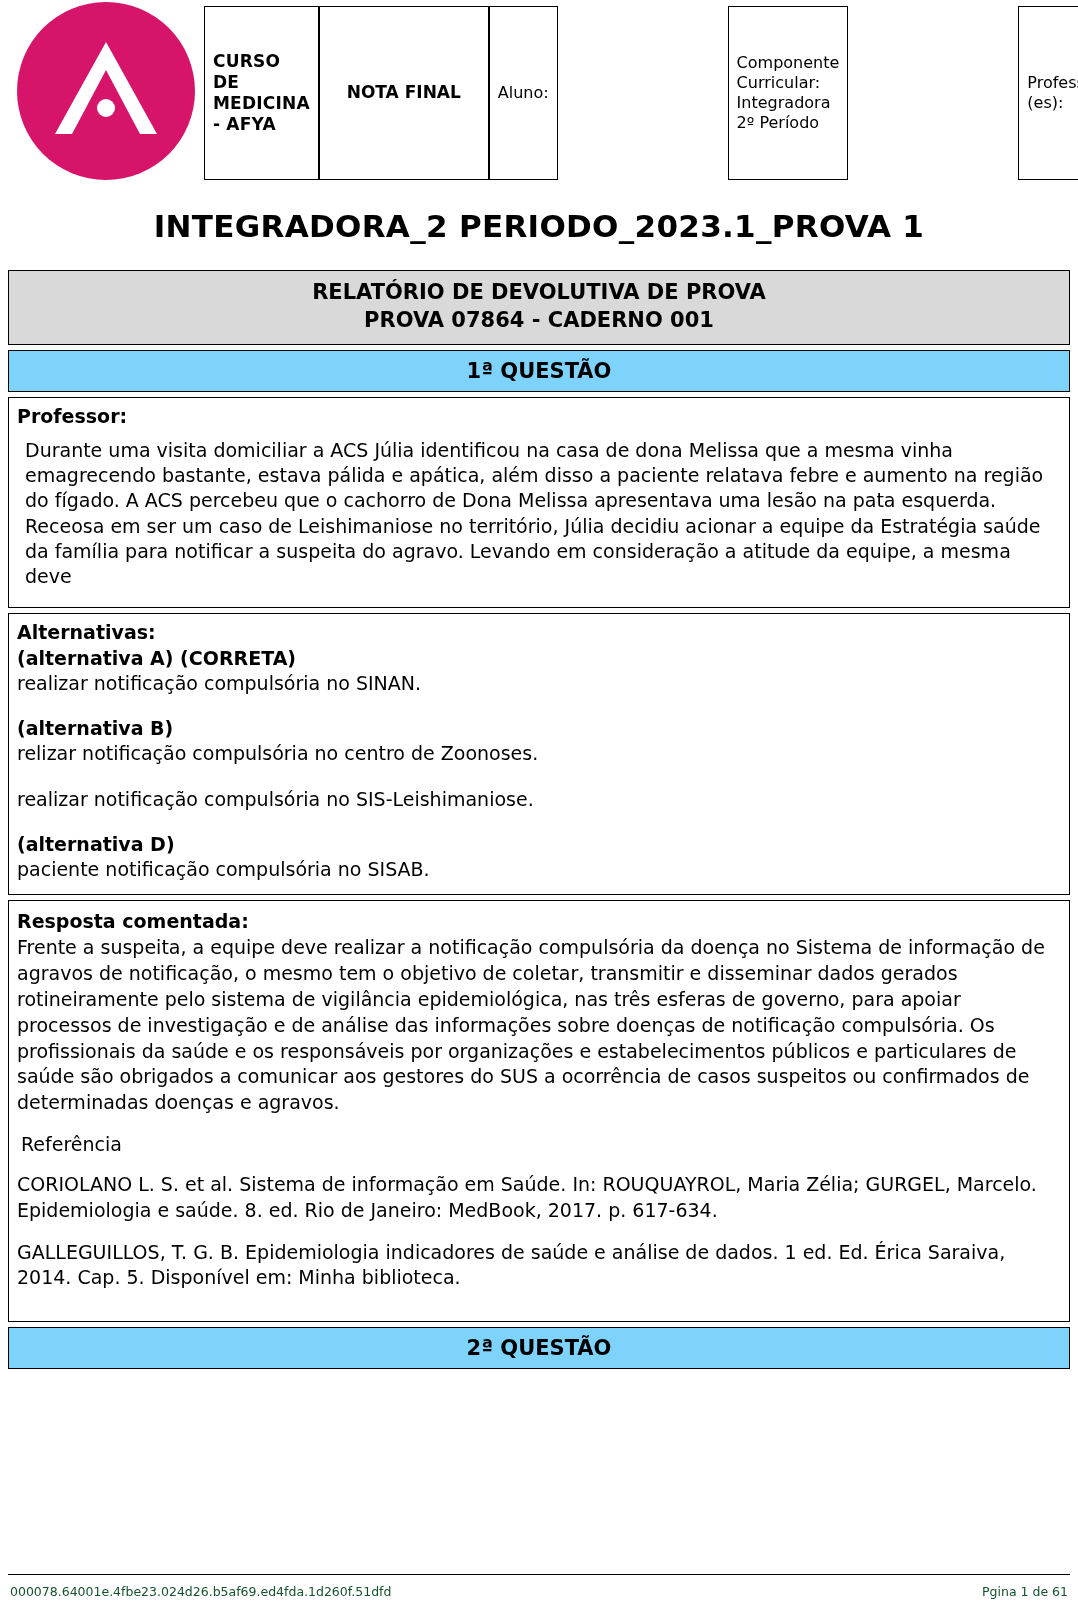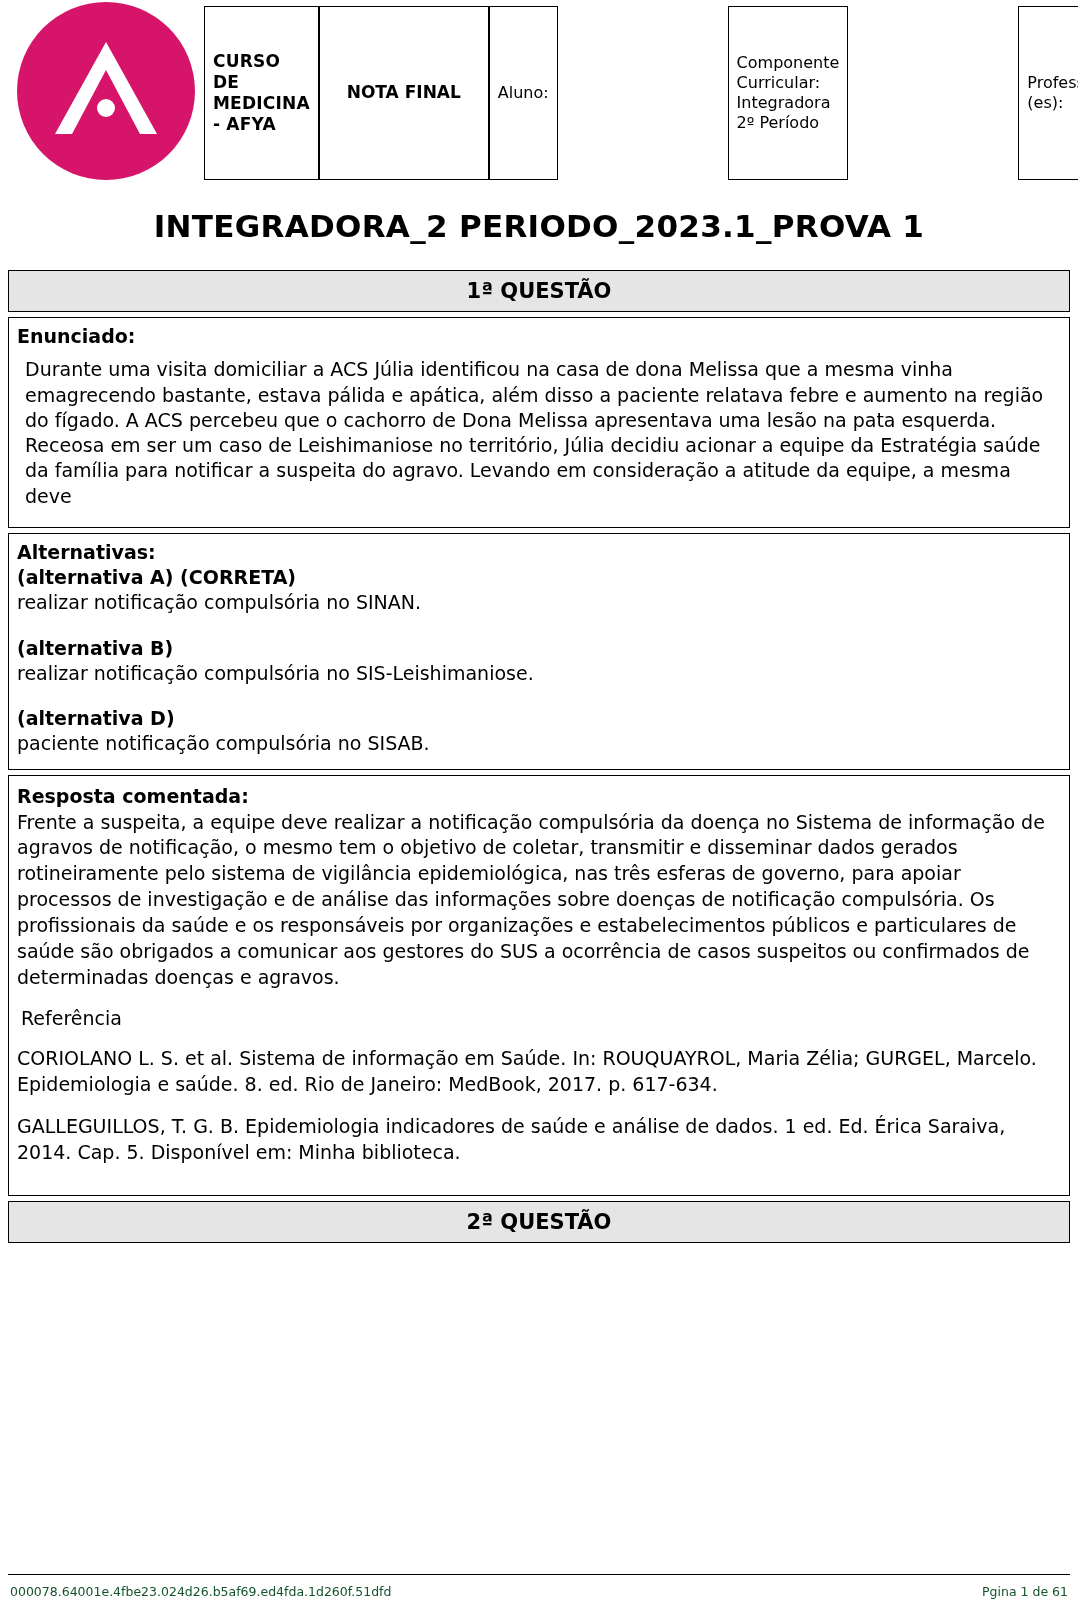--- a/index.html
+++ b/index.html
@@ -110,21 +110,21 @@
     text-align: center;
     font-weight: bold;
     font-size: 21px;
     padding: 8px 6px 10px 6px;
     line-height: 1.32;
   }
   .block.gray .sub {
     display: block;
   }
   .block.question-head {
-    background: #e5e5e5;
+    background: #7dd3fc;
     text-align: center;
     font-weight: bold;
     font-size: 21px;
     padding: 8px 6px;
   }
   .block.body {
     padding: 6px 8px 10px 8px;
     font-size: 19px;
     line-height: 1.33;
   }
@@ -217,33 +217,38 @@
       <div class="hrow">
         <div class="hcell h-third">Turma:</div>
         <div class="hcell h-third">Data:</div>
         <div class="hcell h-empty-right"></div>
       </div>
     </div>
   </div>
 
   <div class="doc-title">INTEGRADORA_2 PERIODO_2023.1_PROVA 1</div>
 
+  <div class="block gray">
+    <span class="sub">RELATÓRIO DE DEVOLUTIVA DE PROVA</span>
+    <span class="sub">PROVA 07864 - CADERNO 001</span>
+  </div>
 
   <div class="block question-head">1ª QUESTÃO</div>
 
   <div class="block body">
-    <span class="lbl">Enunciado:</span>
+    <span class="lbl">Professor:</span>
     <span class="para">Durante uma visita domiciliar a ACS Júlia identificou na casa de dona Melissa que a mesma vinha emagrecendo bastante, estava pálida e apática, além disso a paciente relatava febre e aumento na região do fígado. A ACS percebeu que o cachorro de Dona Melissa apresentava uma lesão na pata esquerda. Receosa em ser um caso de Leishimaniose no território, Júlia decidiu acionar a equipe da Estratégia saúde da família para notificar a suspeita do agravo. Levando em consideração a atitude da equipe, a mesma deve</span>
   </div>
 
   <div class="block body">
     <span class="lbl">Alternativas:</span>
     <span class="alt-label">(alternativa A) (CORRETA)</span>
     <span class="alt-text">realizar notificação compulsória no SINAN.</span>
     <span class="alt-label">(alternativa B)</span>
+    <span class="alt-text">relizar notificação compulsória no centro de Zoonoses.</span>
     <span class="alt-text">realizar notificação compulsória no SIS-Leishimaniose.</span>
     <span class="alt-label">(alternativa D)</span>
     <span class="alt-text last">paciente notificação compulsória no SISAB.</span>
   </div>
 
   <div class="block answer-block">
     <span class="lbl">Resposta comentada:</span>
     <p>Frente a suspeita, a equipe deve realizar a notificação compulsória da doença no Sistema de informação de agravos de notificação, o mesmo tem o objetivo de coletar, transmitir e disseminar dados gerados rotineiramente pelo sistema de vigilância epidemiológica, nas três esferas de governo, para apoiar processos de investigação e de análise das informações sobre doenças de notificação compulsória. Os profissionais da saúde e os responsáveis por organizações e estabelecimentos públicos e particulares de saúde são obrigados a comunicar aos gestores do SUS a ocorrência de casos suspeitos ou confirmados de determinadas doenças e agravos.</p>
     <p class="ref-head">Referência</p>
     <p>CORIOLANO L. S. et al. Sistema de informação em Saúde. In: ROUQUAYROL, Maria Zélia; GURGEL, Marcelo. Epidemiologia e saúde. 8. ed. Rio de Janeiro: MedBook, 2017. p. 617-634.</p>

